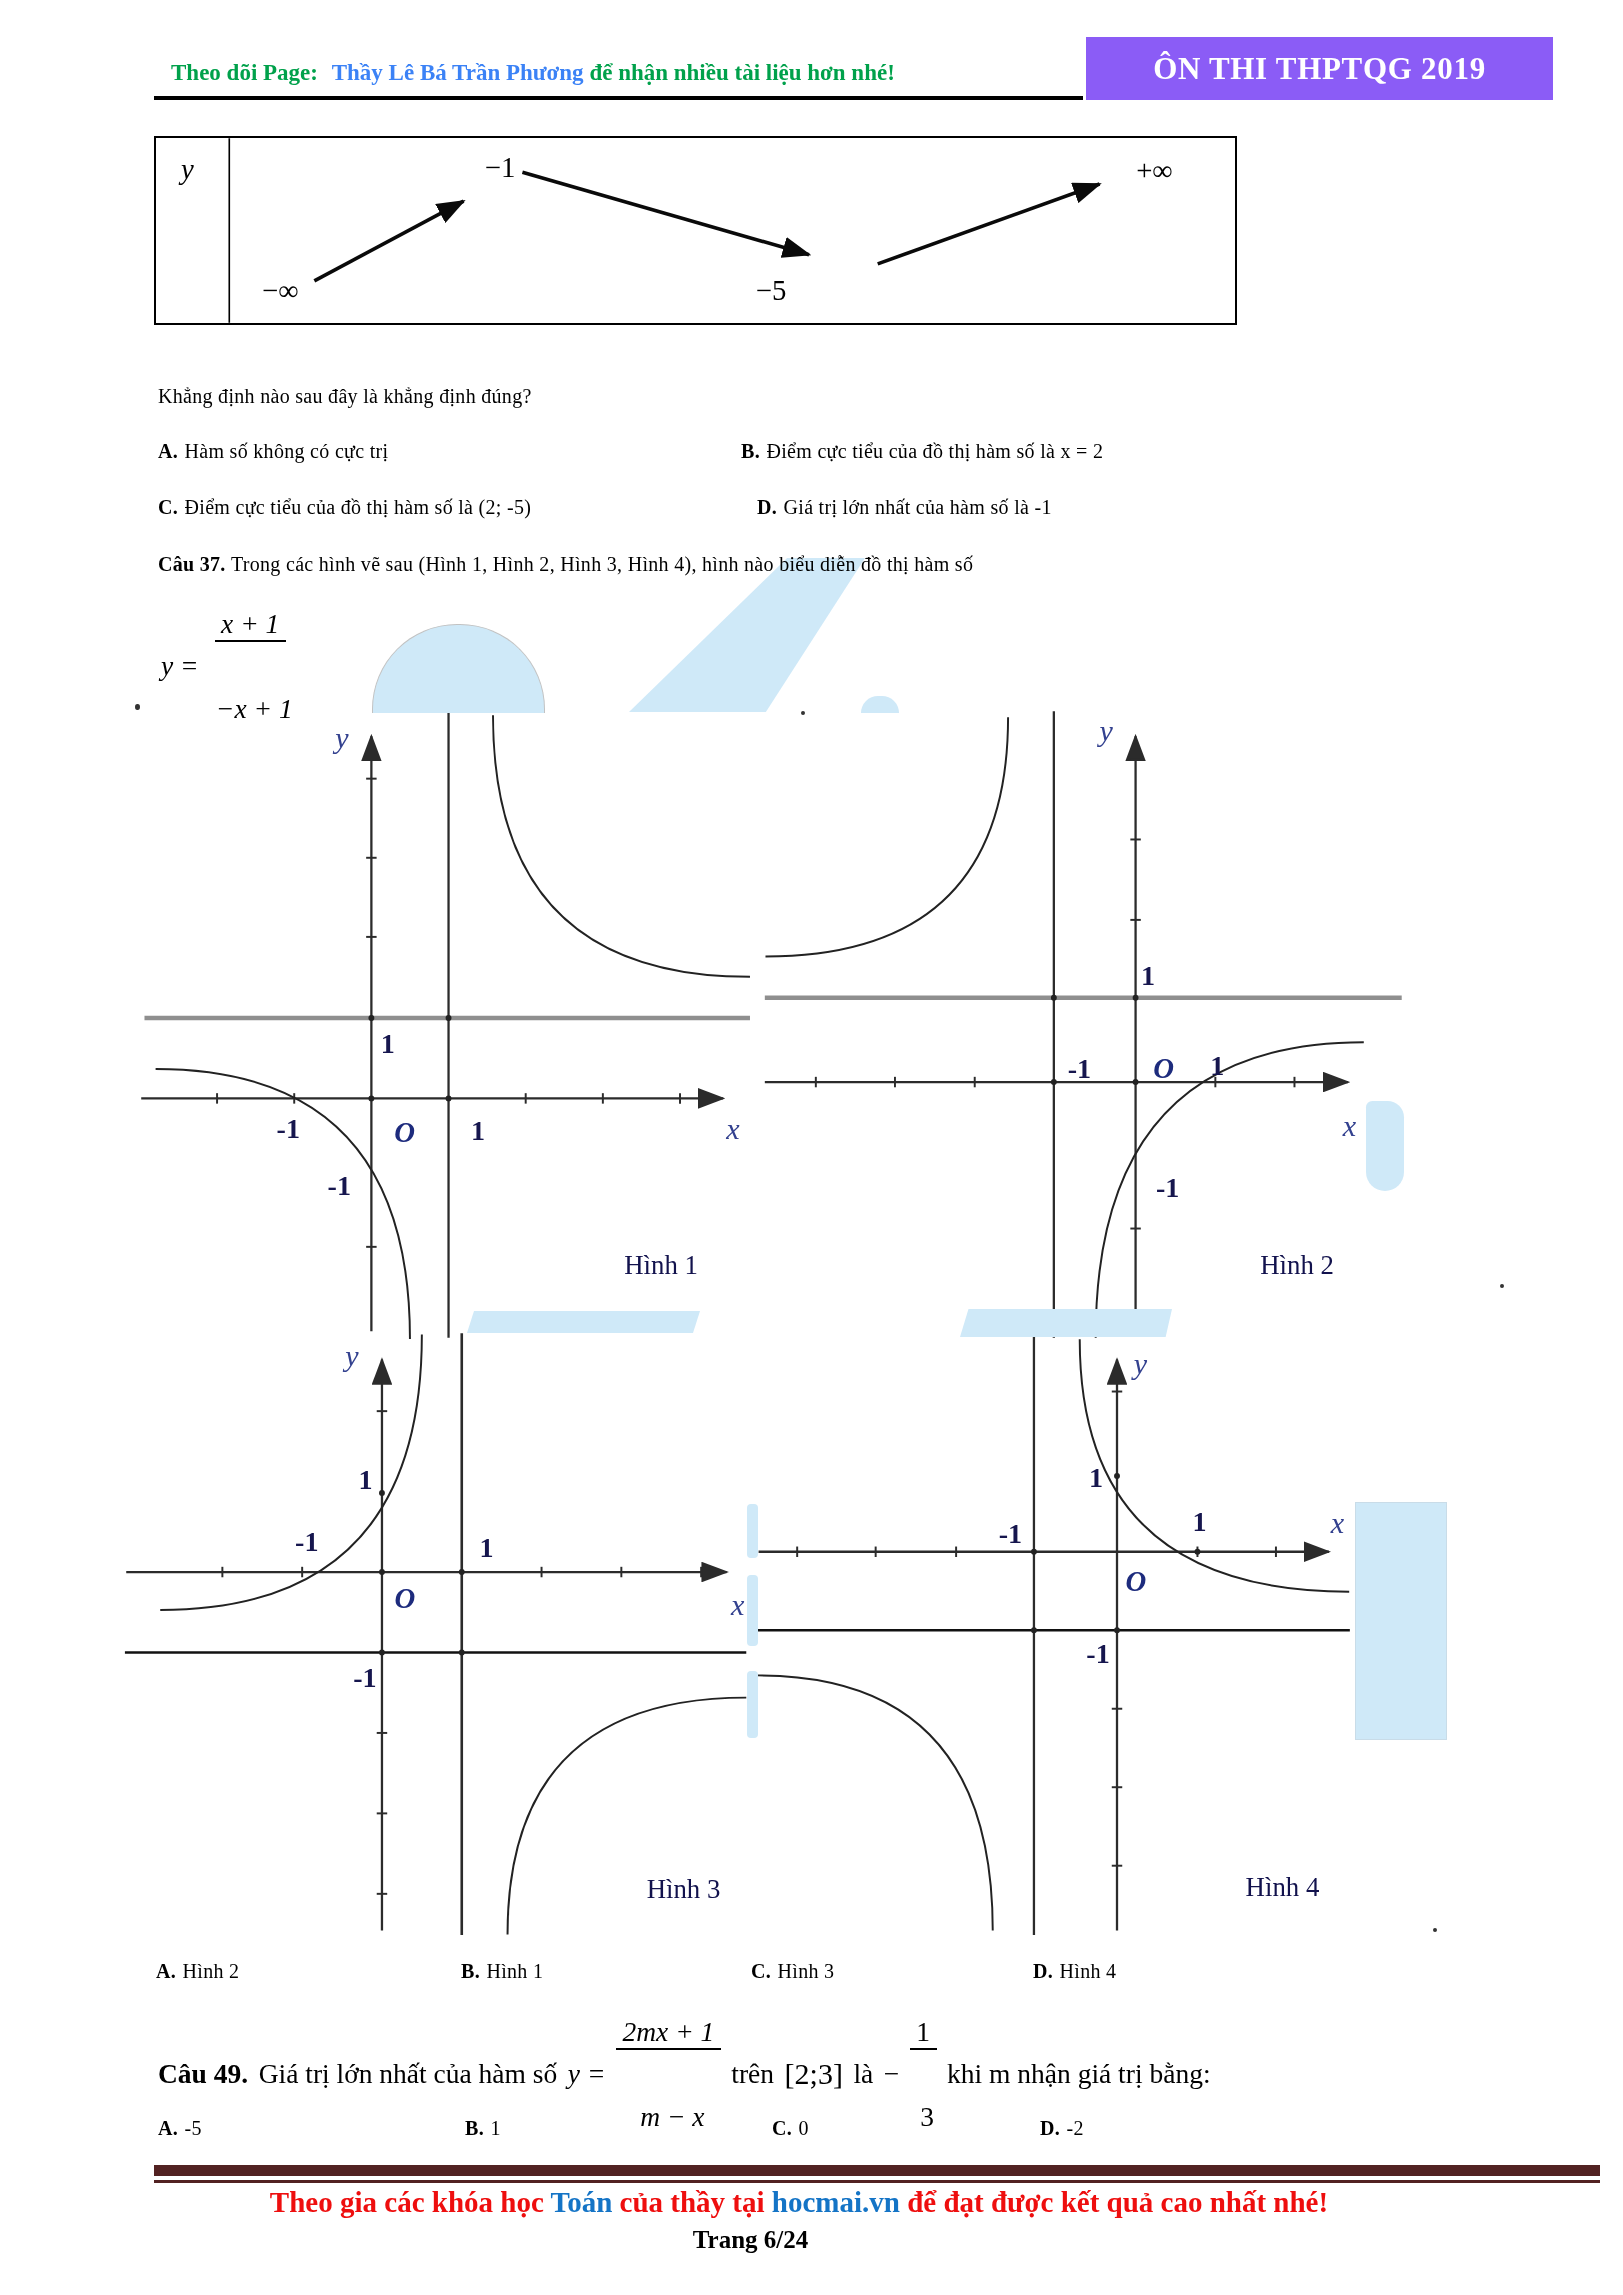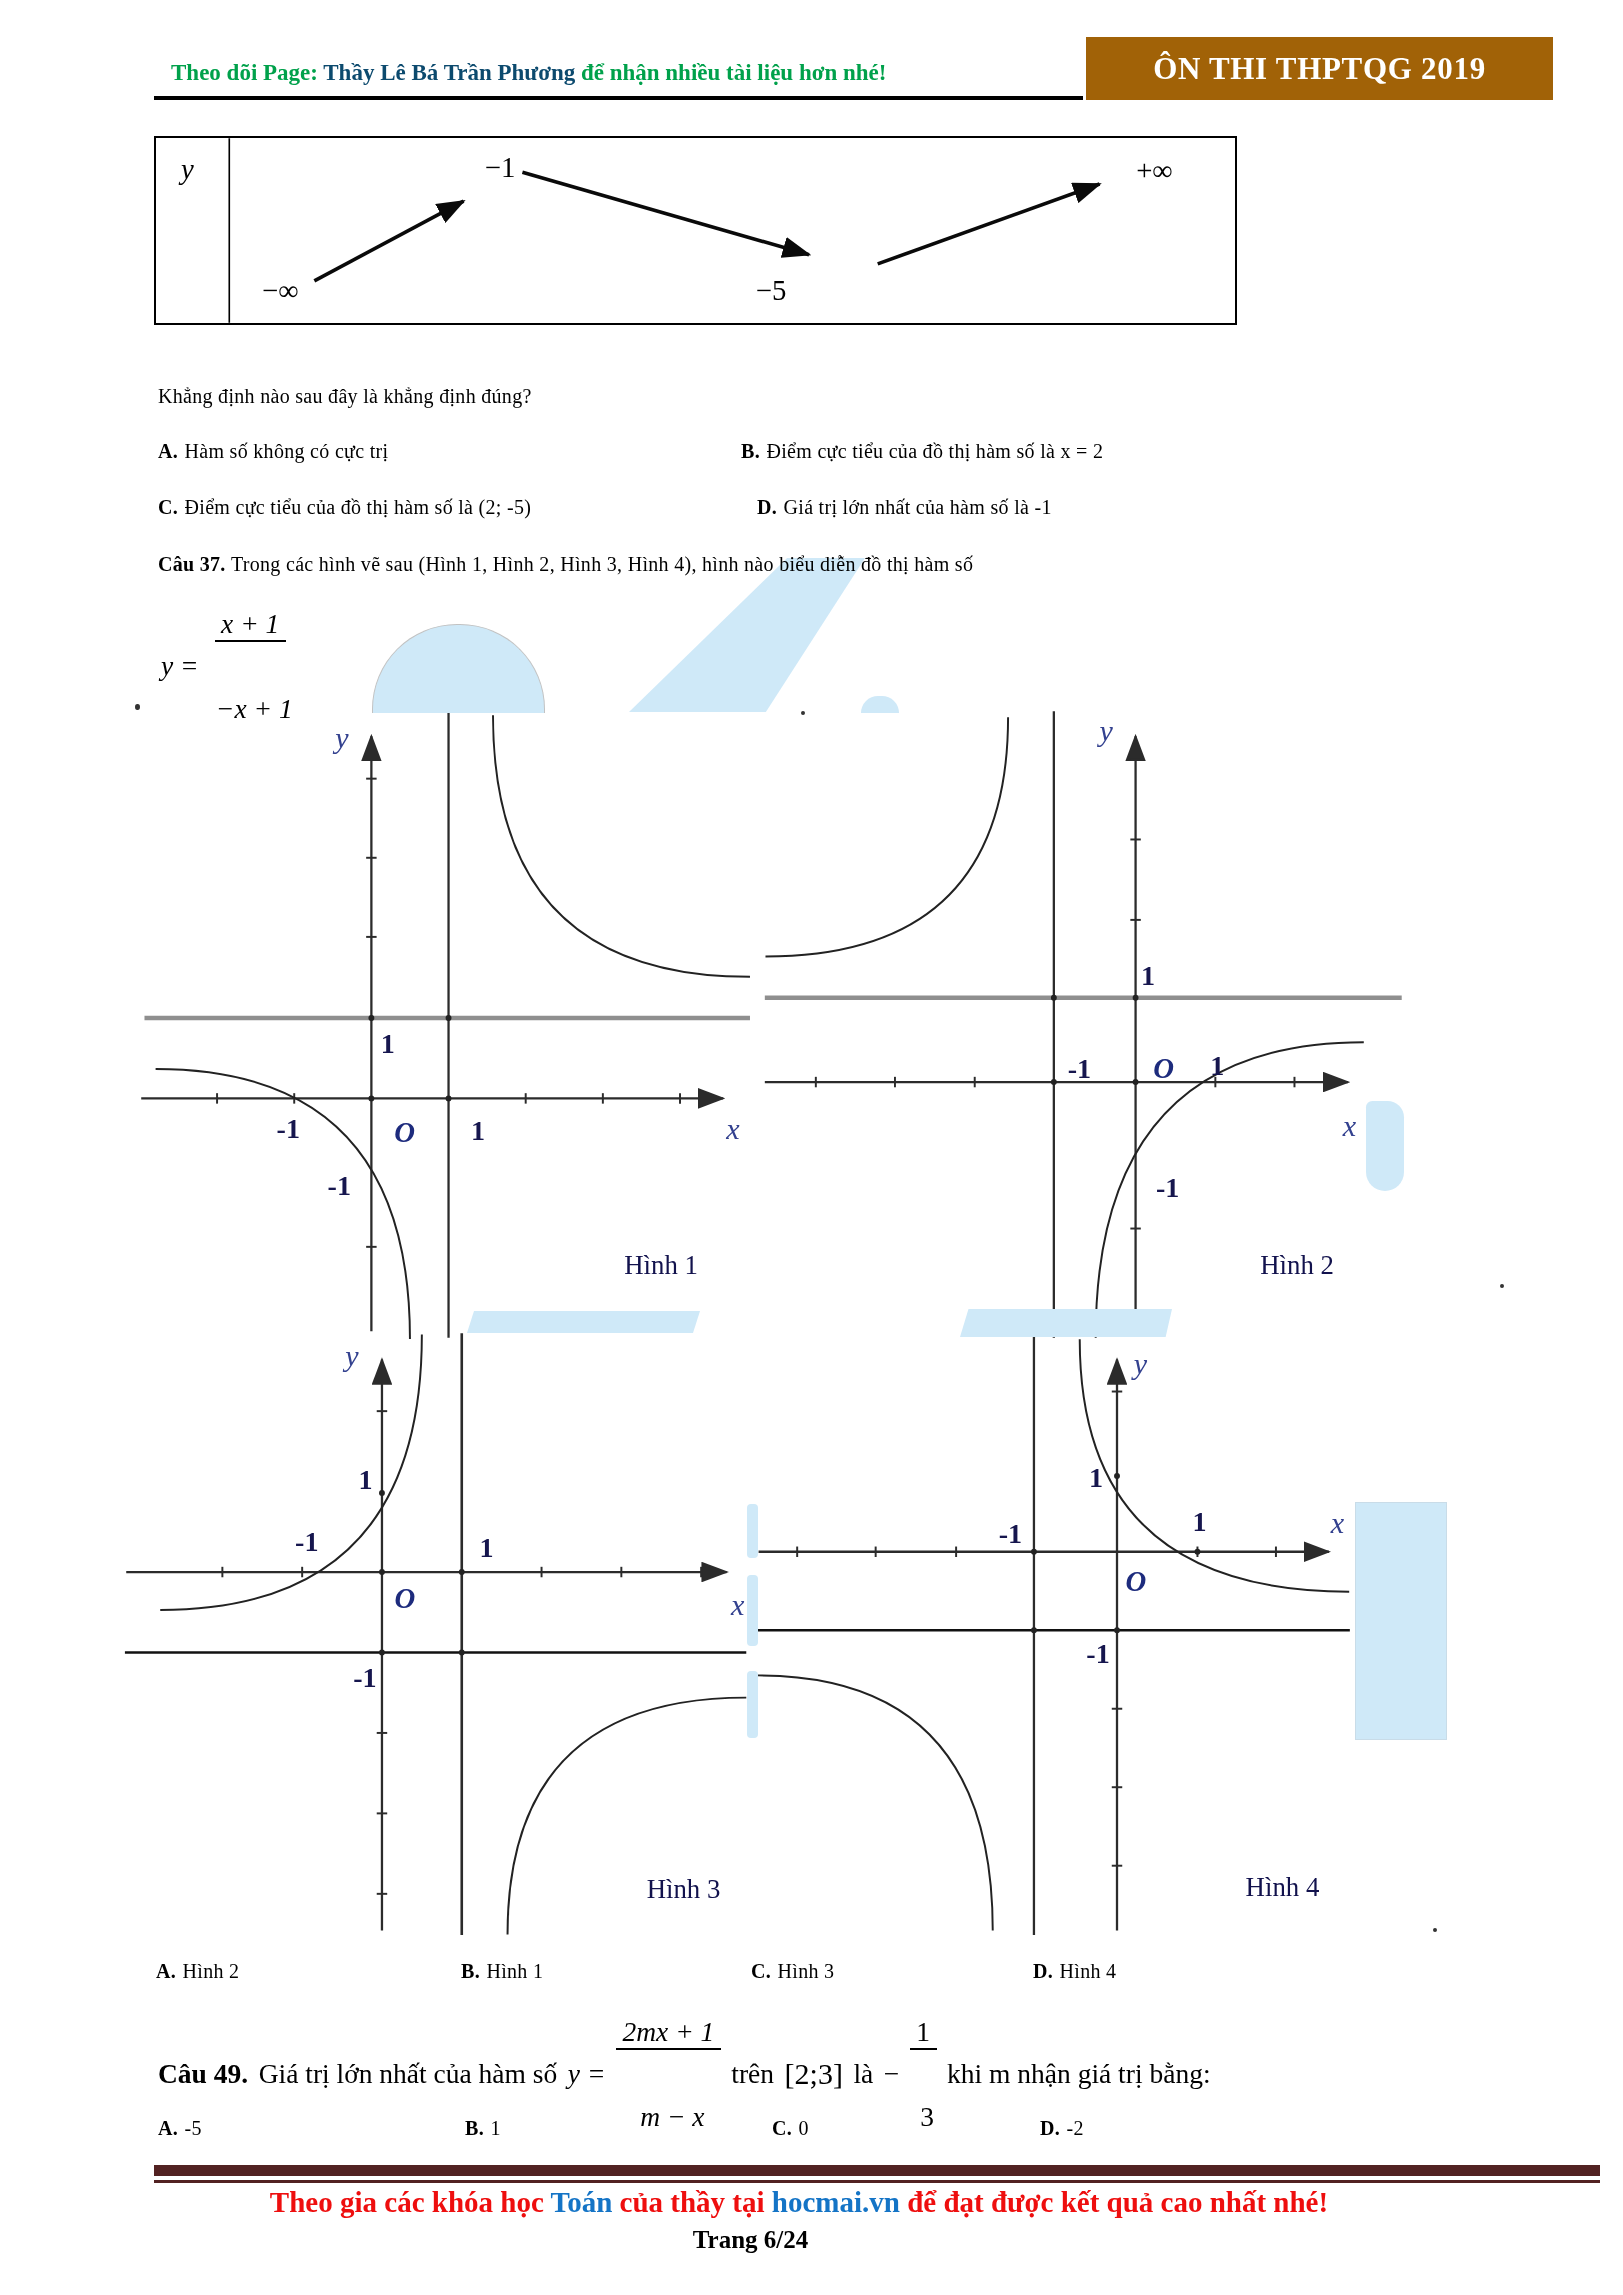--- a/index.html
+++ b/index.html
@@ -3,23 +3,23 @@
 <meta charset="utf-8">
 <style>
   html,body{margin:0;padding:0;background:#888;}
   .page{position:relative;width:1623px;height:2295px;background:#ffffff;overflow:hidden;
         font-family:"Liberation Serif",serif;}
   .txt{position:absolute;white-space:nowrap;font-size:20px;color:#000;letter-spacing:0.3px;z-index:30;}
   .opt b{margin-right:6.5px;}
   
   .hdr-left{position:absolute;left:171px;top:60px;font-size:23px;font-weight:bold;white-space:nowrap;z-index:30;}
   .hdr-left .g{color:#00a14b;}
-  .hdr-left .r{color:#0c4a6e;}
+  .hdr-left .r{color:#3b82f6;margin-left:8px;}
   .hdr-rule{position:absolute;left:154px;top:96px;width:929px;height:3.9px;background:#000;z-index:30;}
-  .hdr-badge{position:absolute;left:1086px;top:37px;width:467px;height:63px;background:#a16207;
+  .hdr-badge{position:absolute;left:1086px;top:37px;width:467px;height:63px;background:#8b5cf6;
              color:#fff;font-weight:bold;font-size:31px;display:flex;align-items:center;justify-content:center;
              letter-spacing:0.7px;z-index:30;}
   
   .vt{position:absolute;left:154px;top:136px;width:1079px;height:185px;border:2.6px solid #000;z-index:10;}
   
   svg.fig{position:absolute;z-index:10;}
   .glbl{font-family:"Liberation Serif",serif;font-style:italic;font-size:46px;fill:#33418f;}
   .gnum{font-family:"Liberation Serif",serif;font-weight:bold;font-size:43px;fill:#16164e;}
   .go{font-family:"Liberation Serif",serif;font-style:italic;font-weight:bold;font-size:44px;fill:#1d2b7d;}
   .gcap{font-family:"Liberation Serif",serif;font-size:41px;fill:#12124d;}

